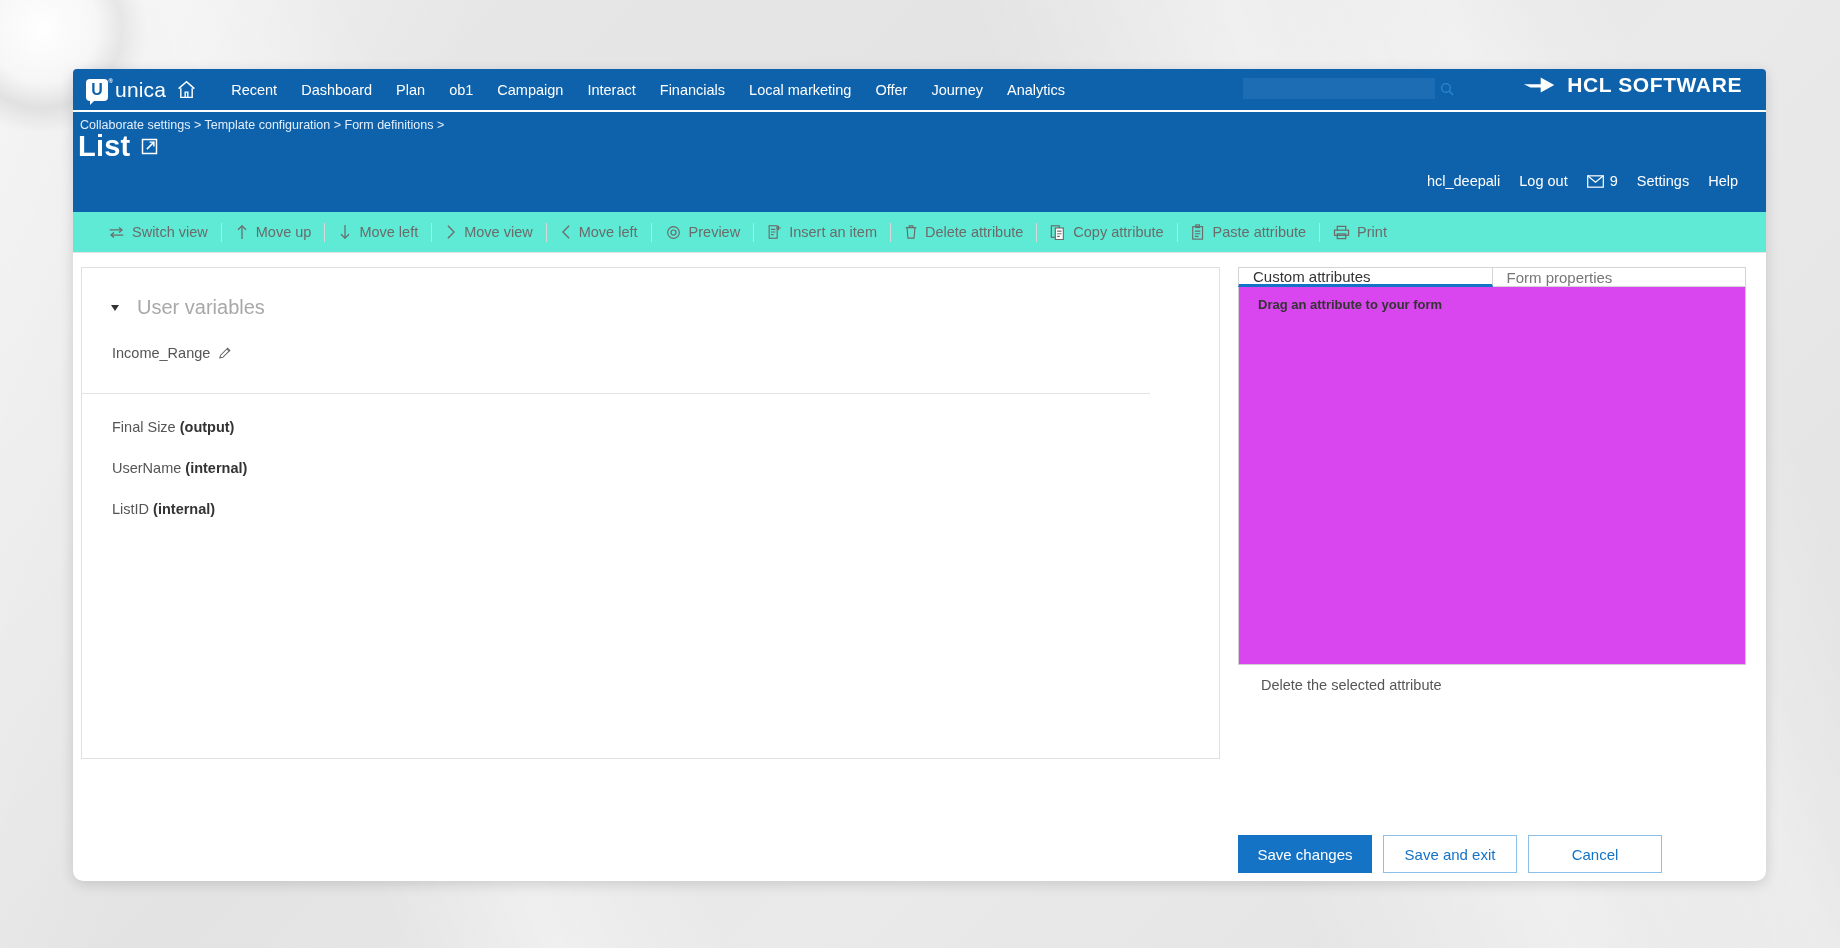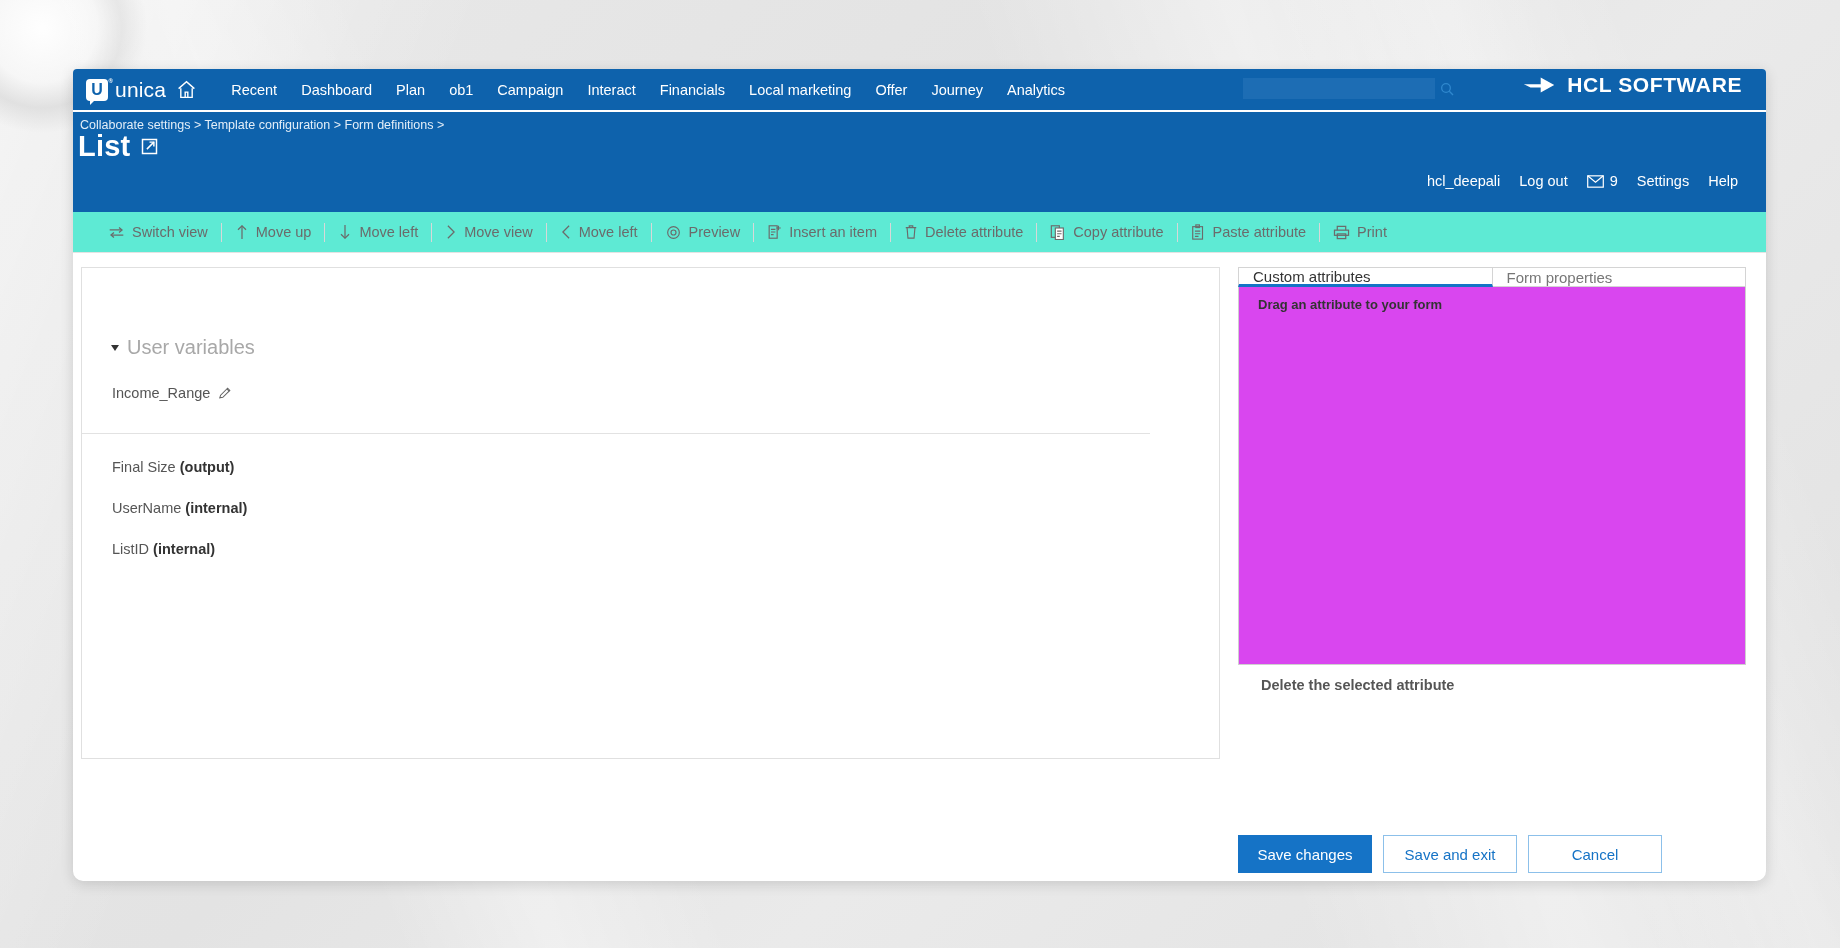--- a/index.html
+++ b/index.html
@@ -111,21 +111,21 @@
   .tsep{width:1px;height:19px;background:#d8d8d8;}
 
   
   .bodyarea{ display:flex; padding:14px 16px 0 8px; gap:18px; height:calc(100% - 43px - 100px - 41px); }
 
   .formcard{
     flex: 0 0 1139px;
     border:1px solid #e0e0e0; background:#fff;
     height:492px; padding:28px 30px 0 30px; position:relative;
   }
-  .grpline{display:flex;align-items:center;gap:9px;margin-bottom:26px;margin-top:40px;}
+  .grpline{display:flex;align-items:center;gap:19px;margin-bottom:26px;}
   .caret{width:0;height:0;border-left:6px solid #333;border-top:4px solid transparent;border-bottom:4px solid transparent;transform:rotate(90deg);}
   .grptitle{color:#a8a8a8;font-size:20px;}
   .fldlabel{color:#555;font-size:14.5px;display:flex;align-items:center;gap:8px;margin-bottom:8px;}
   .listbox{
     width:908px;height:120px;border:1px solid #c9c9c9;background:#fff;
     position:relative;overflow:hidden;
   }
   .lb-inner{padding:4px 0 0 0;}
   .lb-opt{font-size:14.5px;color:#333;padding:1px 0 1px 11px;line-height:17.5px;}
   .lb-opt.sel{background:#cfcfcf;}
@@ -150,21 +150,21 @@
     display:flex;align-items:center;padding-left:14px;
     font-size:15px;color:#777;
   }
   .tab.active{color:#333;border-bottom:3px solid #1573c6;}
   .tab + .tab{border-left:0;}
   .attrbox{
     border:1px solid #cfcfcf;border-top:0;background:#d946ef;height:378px;
     padding:10px 0 0 19px;font-size:13px;color:#333;font-weight:bold;
   }
   .deletehint{
-    font-size:14.5px;color:#555;font-weight:bold;
+    font-size:14.5px;color:#555;font-weight:normal;
     padding:12px 0 0 23px;
   }
   .btnrow{
     margin-top:auto;display:flex;gap:11px;justify-content:flex-start;
     padding-bottom:8px;
   }
   .btn{
     height:38px;min-width:134px;padding:0 18px;font-size:15px;
     display:flex;align-items:center;justify-content:center;
   }

